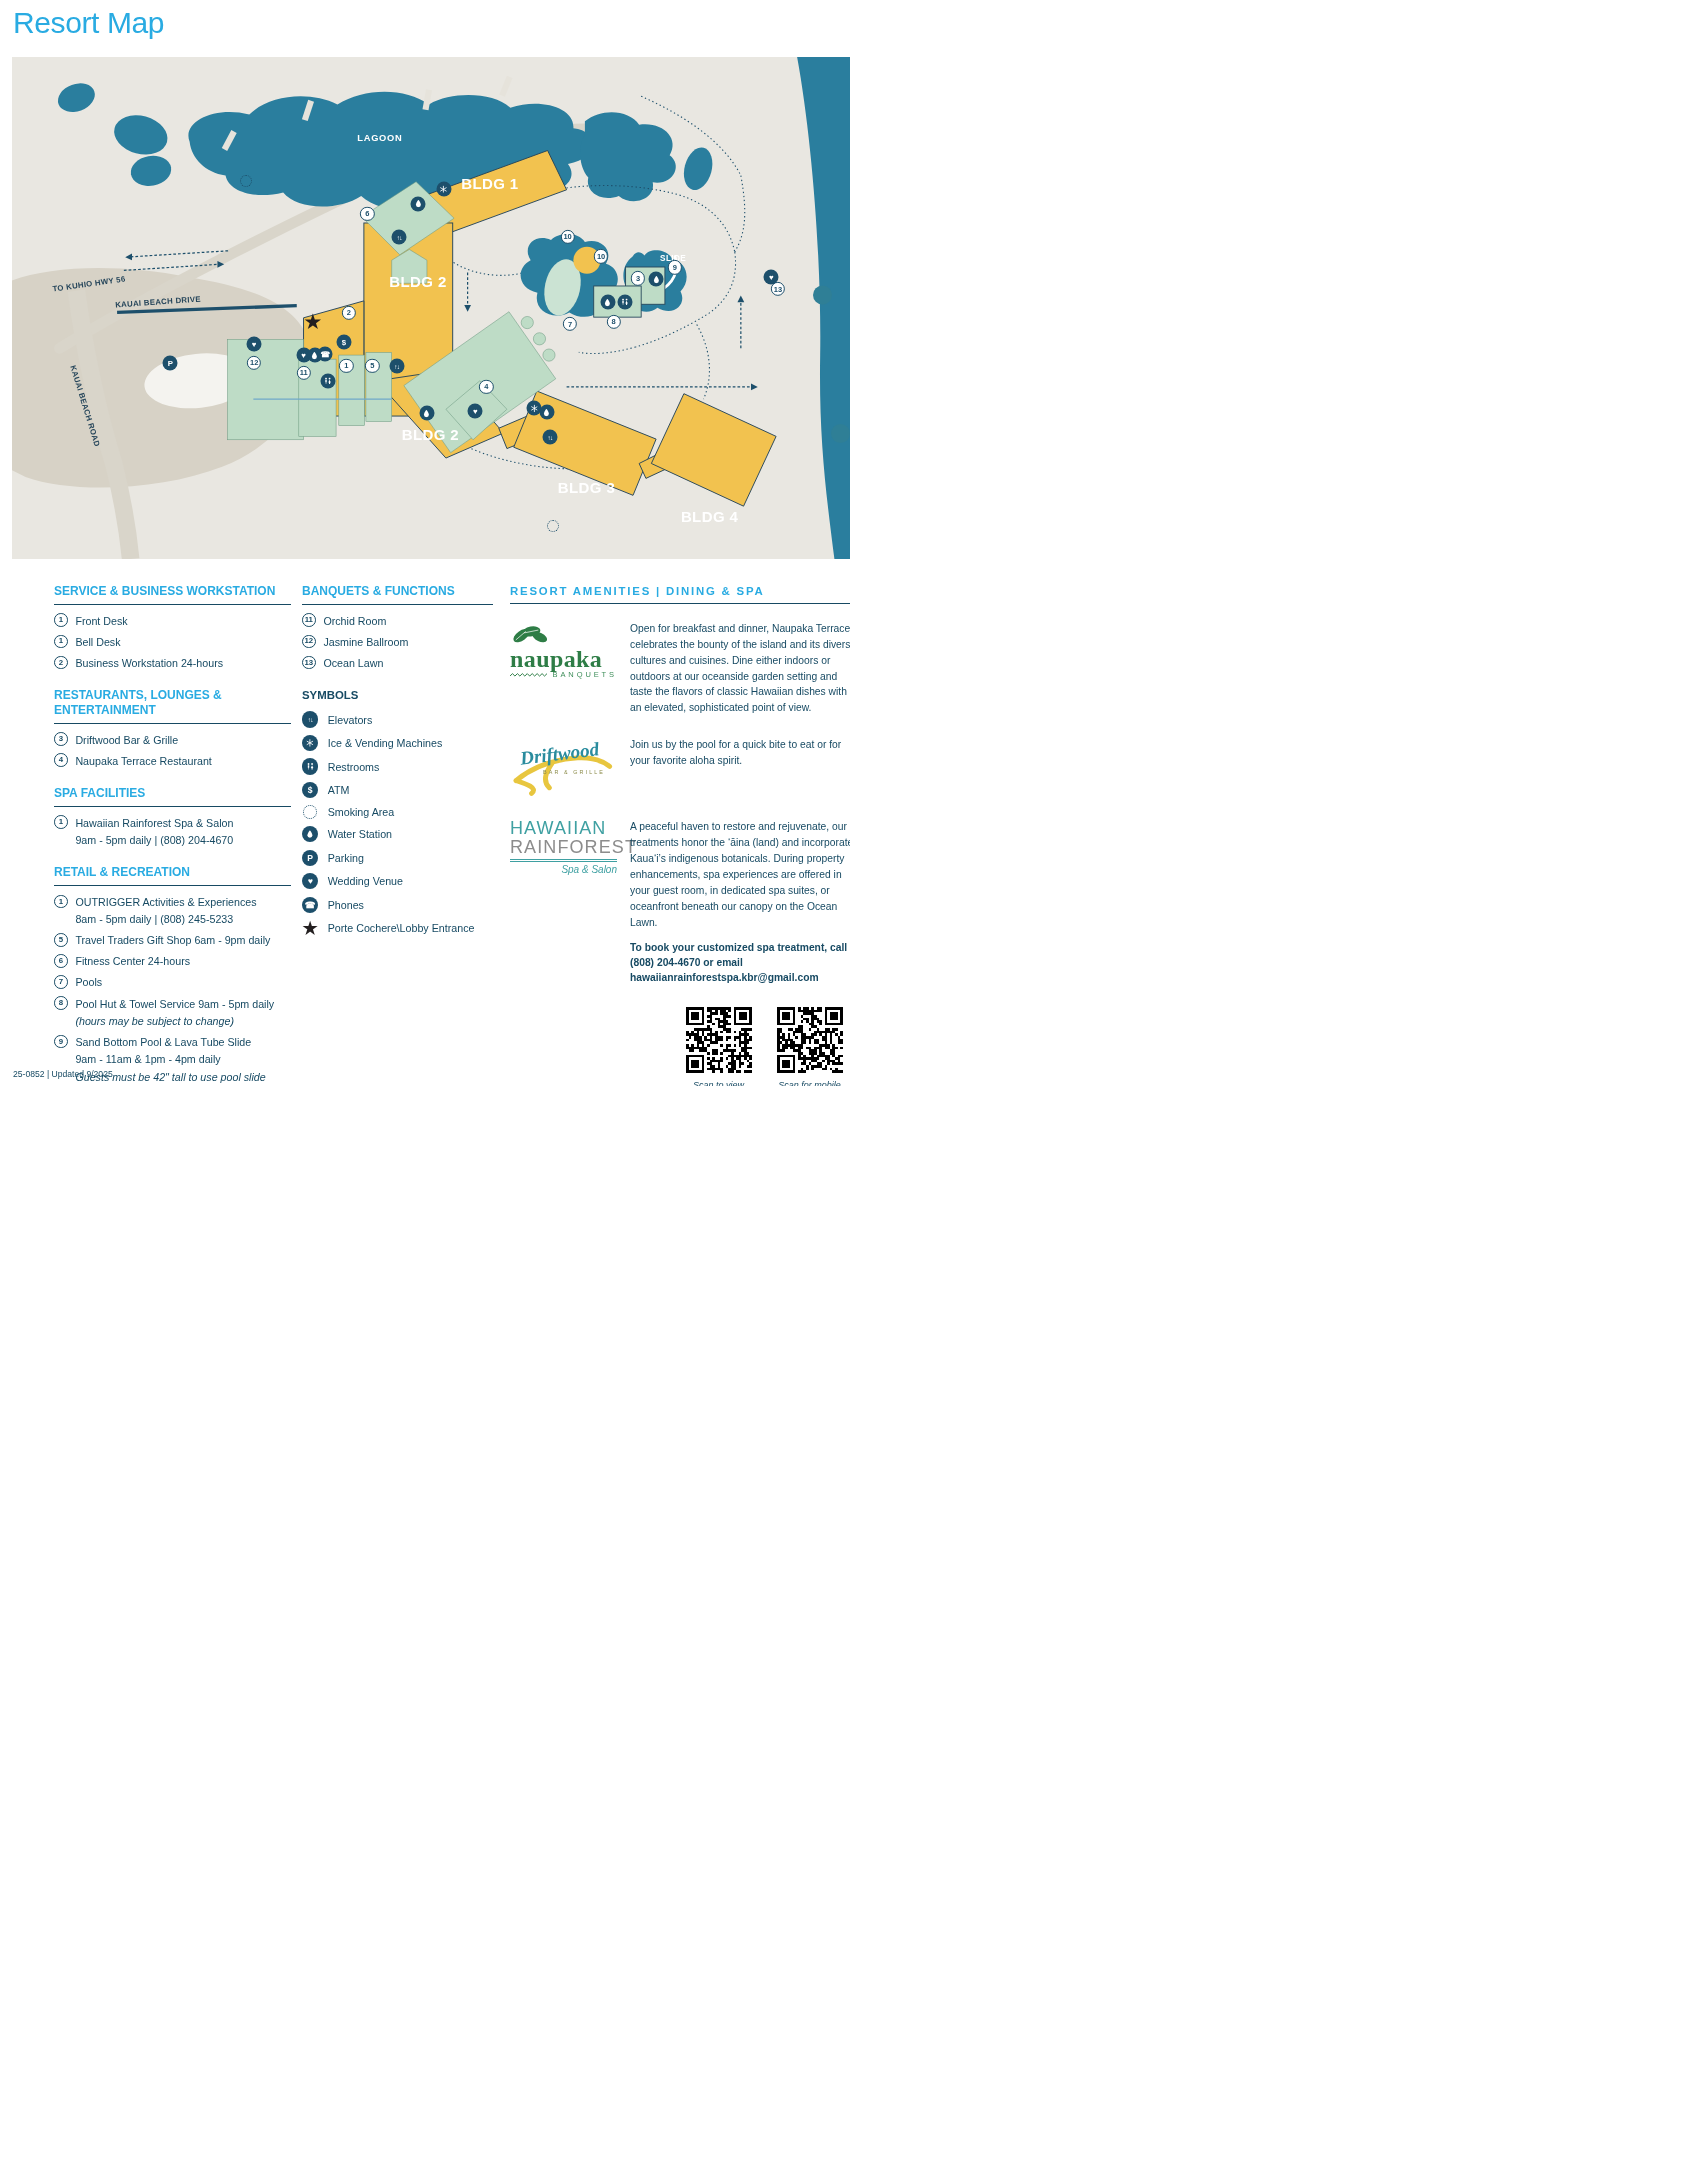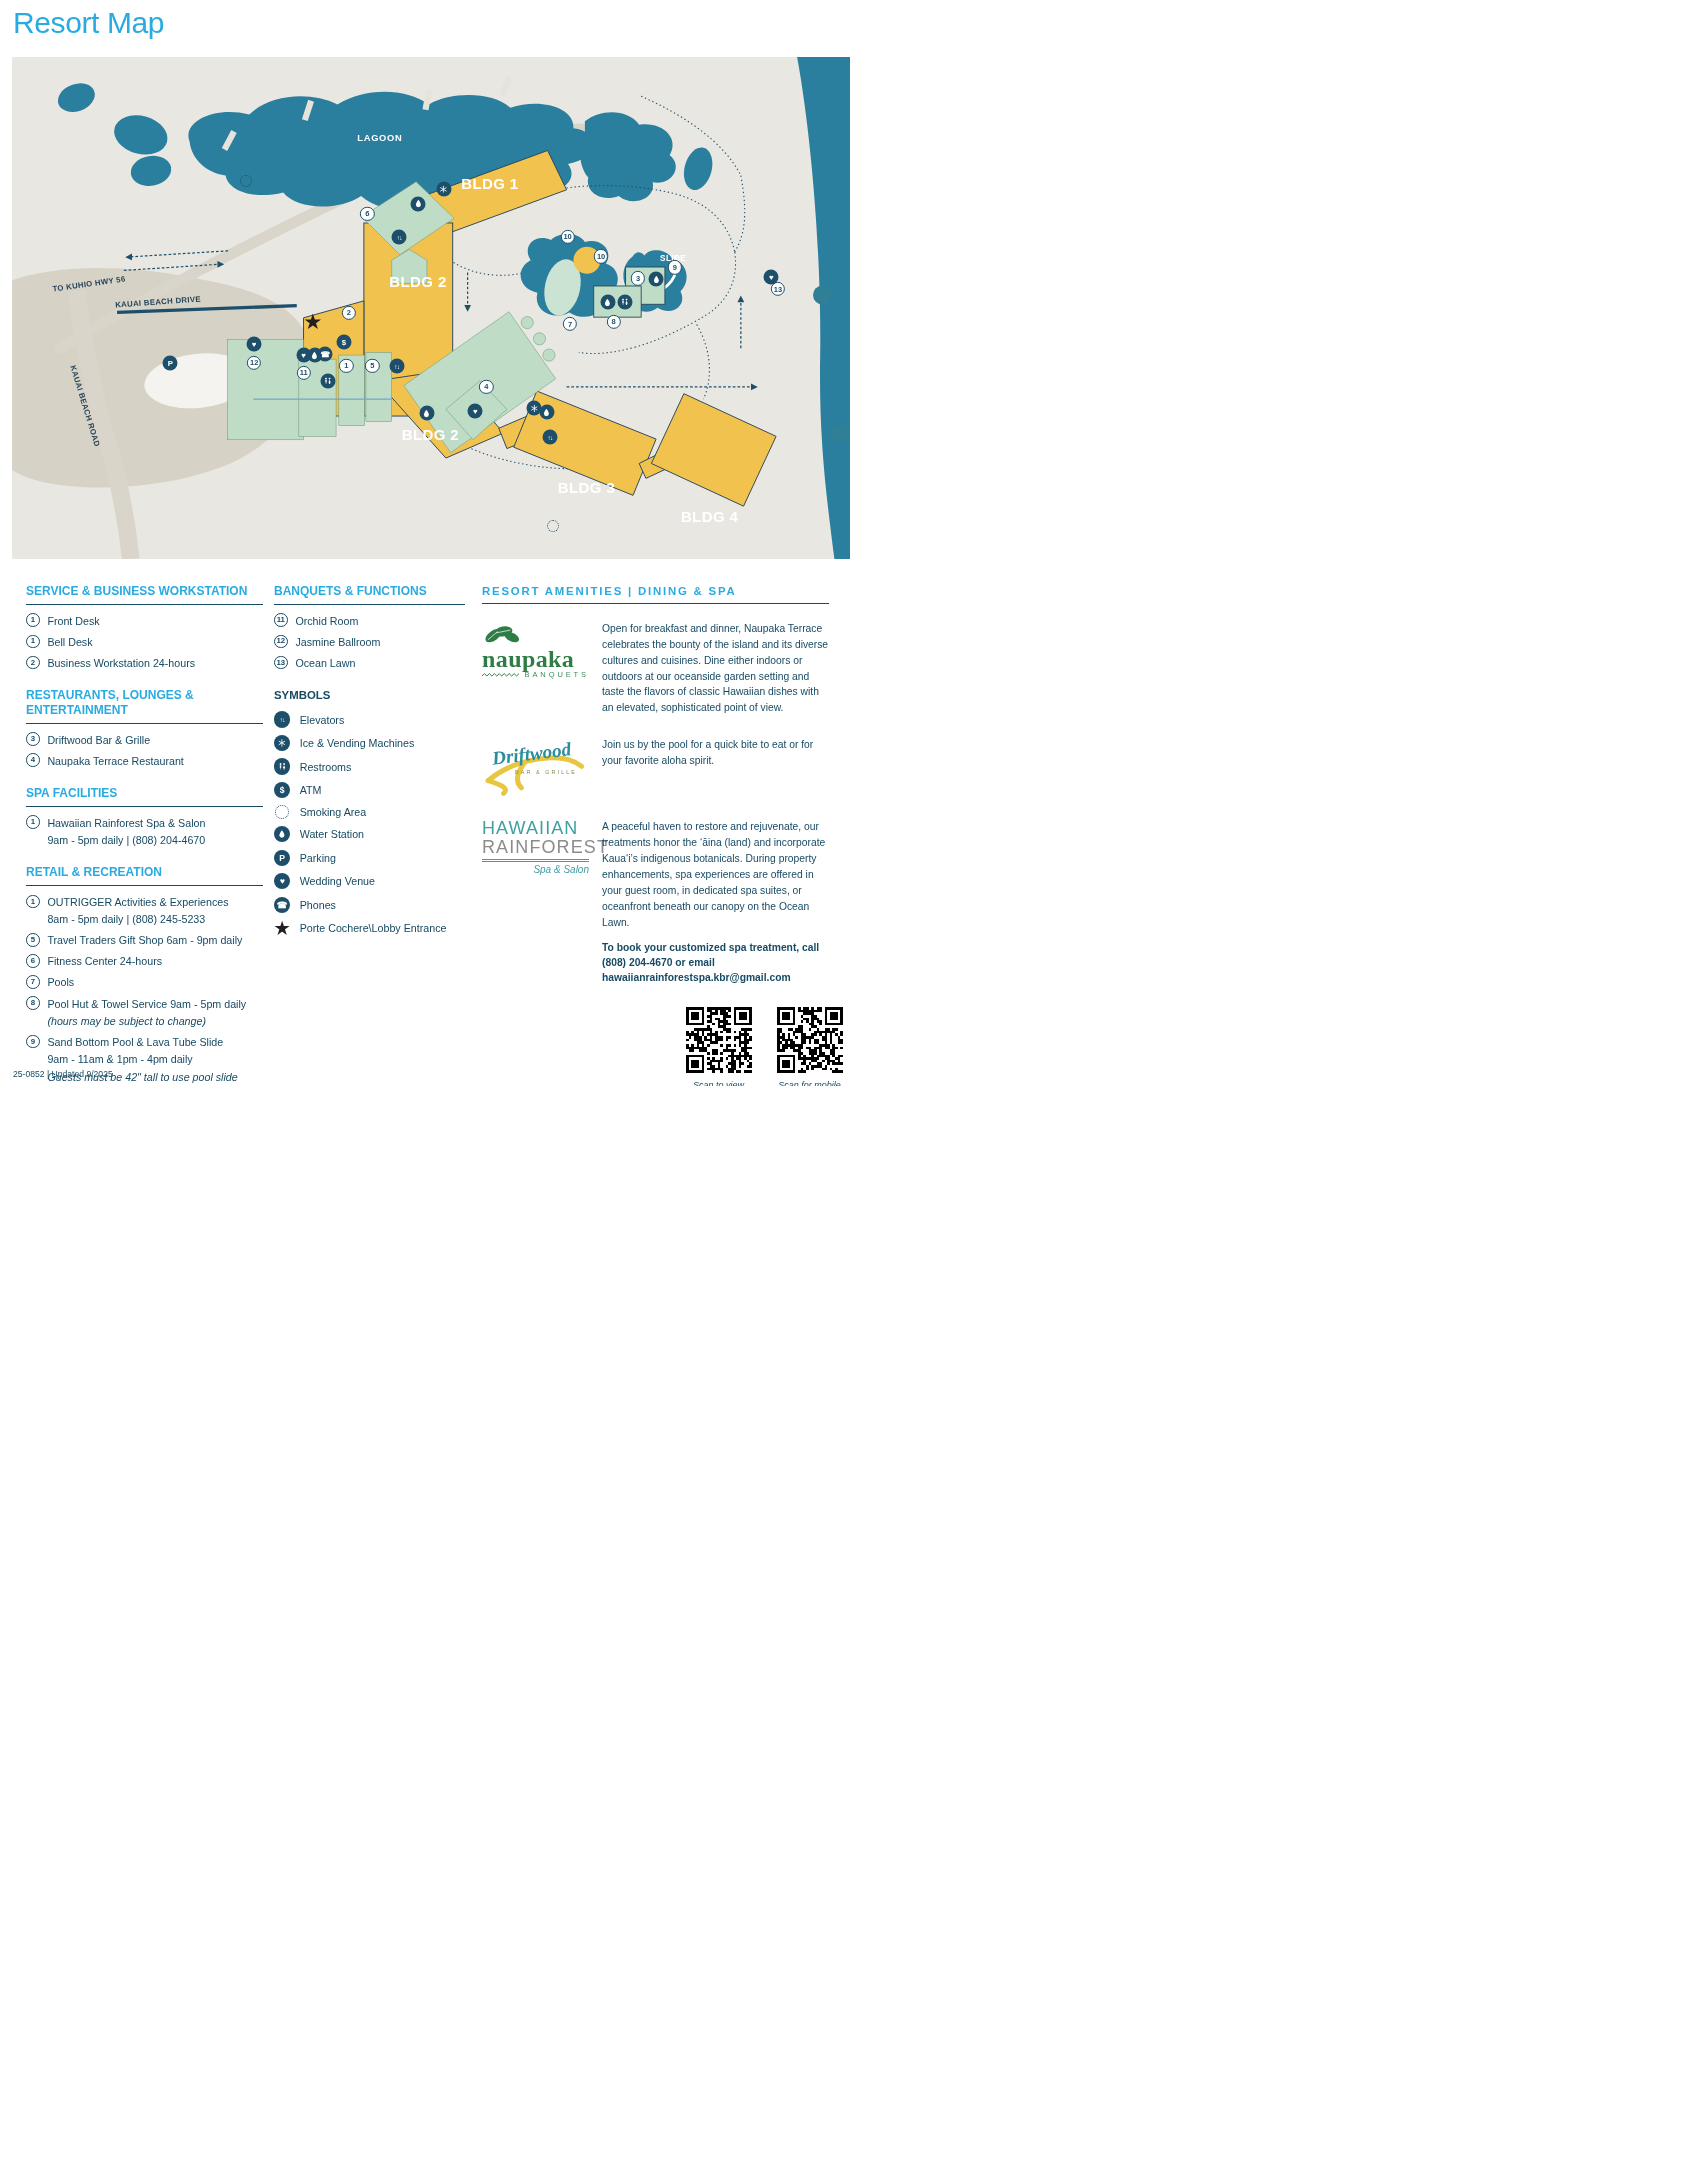--- a/index.html
+++ b/index.html
@@ -24,21 +24,21 @@
   .mk-label { font-weight:bold; white-space:nowrap; }
   .lbl-water { color:#fff; font-size:9.3px; letter-spacing:0.7px; }
   .lbl-water-sm { color:#fff; font-size:8.2px; letter-spacing:0.4px; }
   .lbl-road { color:#25455A; font-size:7.8px; letter-spacing:0.3px; }
   .mk-bldg { position:relative; white-space:nowrap; }
   .bldg-dot { position:absolute; right:-6.4px; top:50%; transform:translateY(-50%);
               width:19px; height:19px; border-radius:50%; background:#2F7F96; }
   .bldg-dot.below { right:-1.4px; top:13.6px; transform:none; }
   .bldg-txt { position:relative; color:#fff; font-weight:bold; font-size:15px; letter-spacing:0.4px; }
   
-  .col { position:absolute; top:584px; }
+  .col { position:absolute; top:584px;margin-left:28px; }
   #col-left  { left:26px;  width:237px; }
   #col-mid   { left:274px; width:191px; }
   #col-right { left:482px; width:347px; }
   .sec-h { color:#29ABE2; font-size:12px; font-weight:bold; line-height:1.25; }
   .sec-h.sp { letter-spacing:1.8px; font-size:11.4px; }
   .rule { border:0; border-top:1.4px solid #174A63; margin:5px 0 7.8px 0; }
   .sec { margin-bottom:17px; }
   .li { display:flex; gap:7.8px; margin-bottom:5px; font-size:10.7px; line-height:1.5; }
   .badge { flex:none; width:13.6px; height:13.6px; margin-top:0.7px; border-radius:50%;
            border:1.3px solid #174A63; color:#174A63; font-size:7.8px; font-weight:bold;

